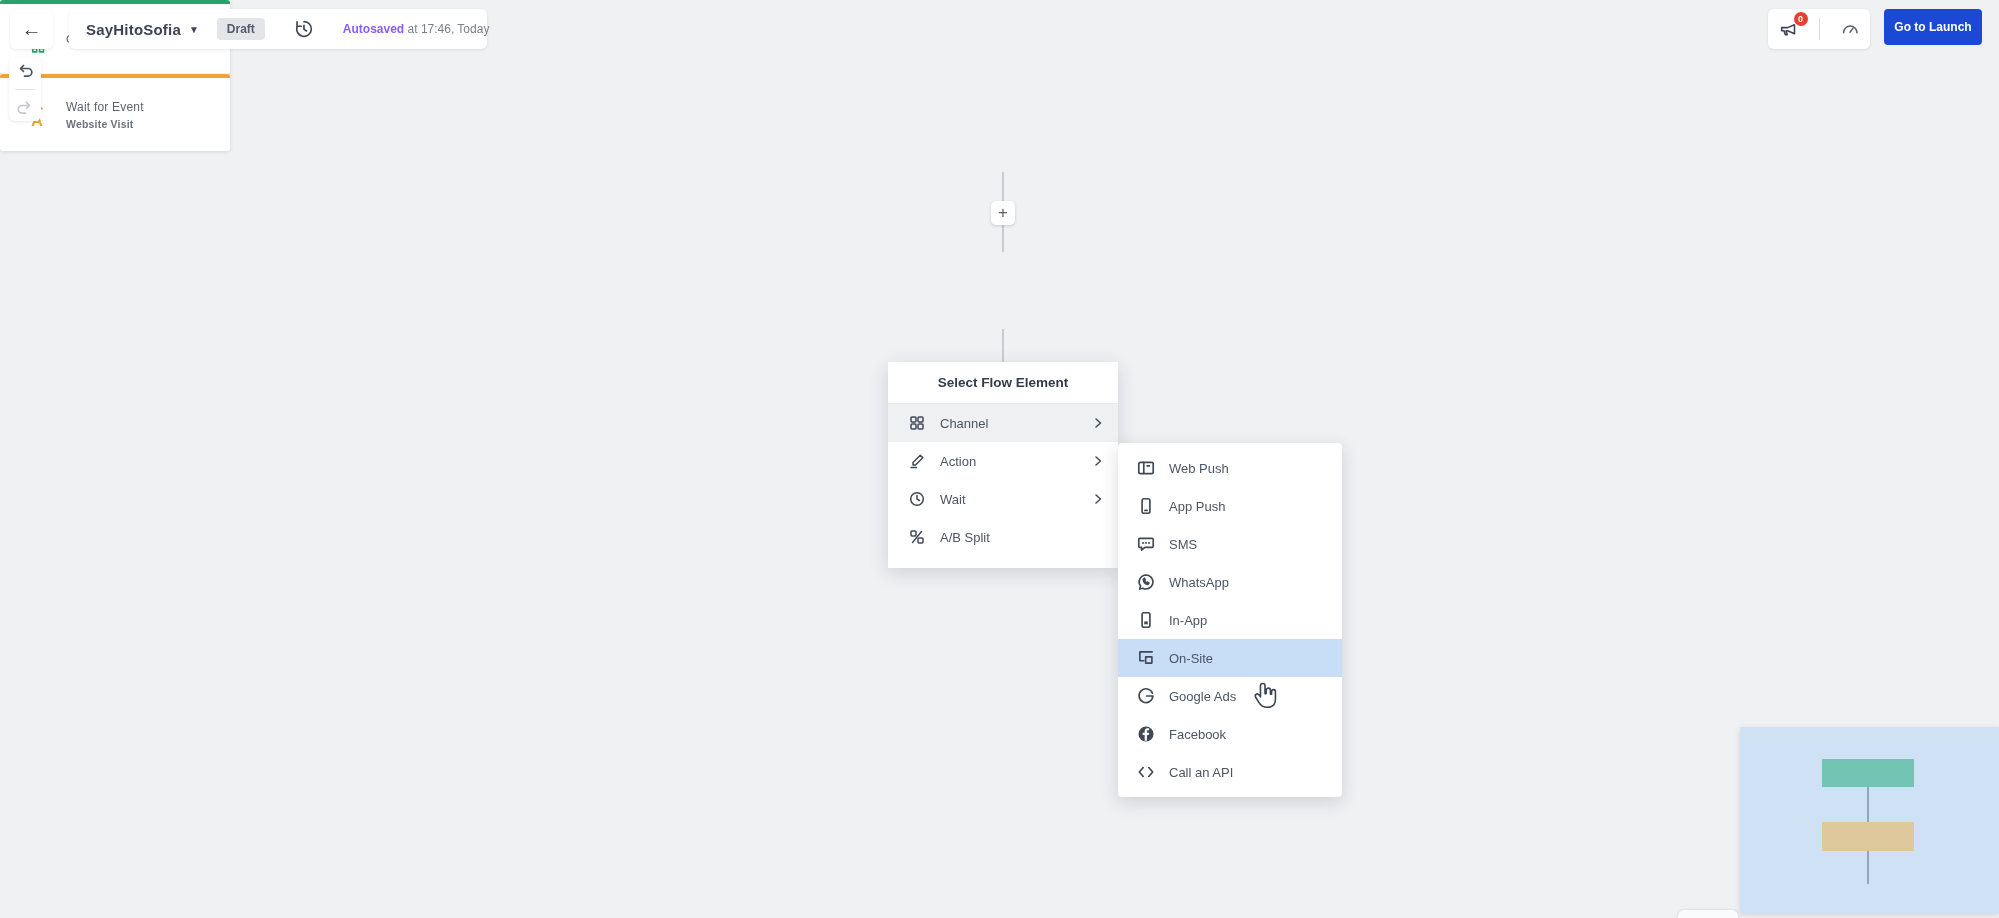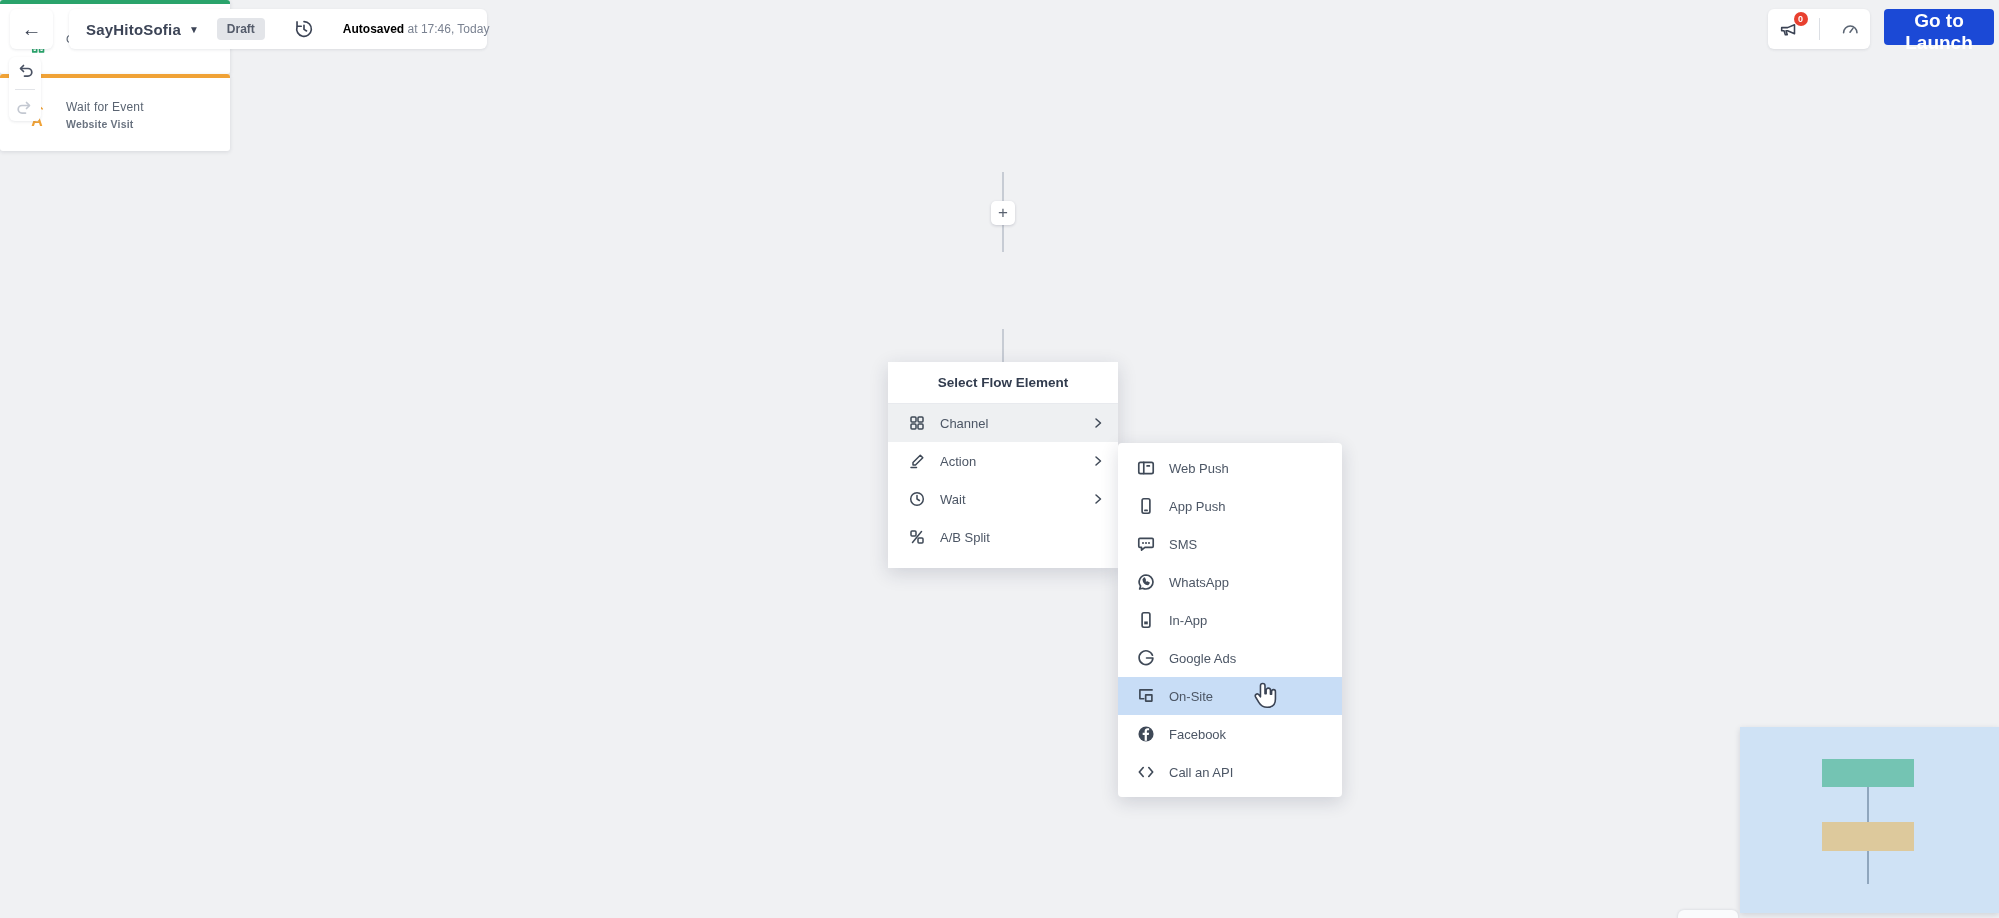--- a/index.html
+++ b/index.html
@@ -12,24 +12,24 @@
   .card{background:#fff;border-radius:6px;box-shadow:0 1px 3px rgba(25,35,60,.10);position:absolute;}
 
   
   .back-btn{left:10px;top:9px;width:43px;height:40px;display:flex;align-items:center;justify-content:center;cursor:pointer;font-size:20px;color:#3b4354;}
   .title-card{left:69px;top:9px;width:418px;height:40px;display:flex;align-items:center;padding:0;}
   .flow-name{font-size:15px;font-weight:700;color:#3c4456;margin-left:17px;letter-spacing:.2px;}
   .caret{font-size:10px;color:#3c4456;margin-left:8px;}
   .draft-badge{margin-left:18px;background:#e3e5e9;color:#555c6b;font-size:12px;font-weight:600;border-radius:4px;padding:4px 10px;}
   .vdiv{width:1px;height:22px;background:#dcdfe4;margin:0 14px;}
   .autosave{font-size:12px;color:#7a8291;white-space:nowrap;}
-  .autosave b{color:#000000;}
+  .autosave b{color:#8b5cf6;}
   .right-icons{left:1768px;top:9px;width:102px;height:40px;display:flex;align-items:center;justify-content:space-around;}
   .badge{position:absolute;top:-6px;right:-8px;background:#e8402f;color:#fff;border-radius:50%;width:14px;height:14px;font-size:9px;font-weight:700;display:flex;align-items:center;justify-content:center;}
-  .launch-btn{left:1884px;top:9px;width:110px;height:36px;background:#1b49d6;border:none;border-radius:4px;color:#fff;font-weight:700;font-size:19px;font-family:"Liberation Sans",sans-serif;cursor:pointer;position:absolute;}
+  .launch-btn{left:1884px;top:9px;width:98px;height:36px;background:#1b49d6;border:none;border-radius:4px;color:#fff;font-weight:700;font-size:12px;font-family:"Liberation Sans",sans-serif;cursor:pointer;position:absolute;}
   .undo-card{left:9px;top:57px;width:32px;height:64px;display:flex;flex-direction:column;align-items:center;justify-content:space-around;}
   .hdiv{width:20px;height:1px;background:#e2e4e8;}
 
   
   .node{left:888px;width:230px;background:#fff;border-radius:3px;box-shadow:0 1px 4px rgba(25,35,60,.12);cursor:pointer;}
   .node-top{height:4px;border-radius:3px 3px 0 0;}
   .node1{top:98px;height:74px;}
   .node2{top:252px;height:77px;}
   .node-body{display:flex;align-items:center;height:calc(100% - 4px);padding:0 14px 0 20px;}
   .node-title{font-size:11.5px;color:#5a6472;letter-spacing:.2px;}
@@ -250,33 +250,33 @@
   </div>
 
   <div class="sub-row">
     <svg width="20" height="20" viewBox="0 0 18 18">
       <rect class="ic" x="5.5" y="2.5" width="7" height="13" rx="1.5"></rect>
       <rect x="7.4" y="10.3" width="3.2" height="2.6" fill="#3f4957"></rect>
     </svg>
     <span>In-App</span>
   </div>
 
-  <div class="sub-row">
-    <svg width="20" height="20" viewBox="0 0 18 18">
-      <path class="ic" stroke-width="2" d="M14.8 6.5a6.2 6.2 0 1 0 .4 2.5H9.5"></path>
-    </svg>
-    <span>Google Ads</span>
-  </div>
-
   <div class="sub-row hl">
     <svg width="20" height="20" viewBox="0 0 18 18">
       <path class="ic" stroke-width="1.7" d="M14.5 3.5H3.5v8h3.5"></path>
       <rect class="ic" stroke-width="1.7" x="8.7" y="8" width="5.6" height="5.6"></rect>
     </svg>
     <span>On-Site</span>
+  </div>
+
+  <div class="sub-row">
+    <svg width="20" height="20" viewBox="0 0 18 18">
+      <path class="ic" stroke-width="2" d="M14.8 6.5a6.2 6.2 0 1 0 .4 2.5H9.5"></path>
+    </svg>
+    <span>Google Ads</span>
   </div>
 
   <div class="sub-row">
     <svg width="20" height="20" viewBox="0 0 18 18">
       <circle cx="9" cy="9" r="6.8" fill="#3f4957"></circle>
       <path d="M9.8 15V9.8h1.7l.3-2H9.8V6.6c0-.6.2-1 1-1h1V3.9c-.2 0-.8-.1-1.5-.1-1.5 0-2.5.9-2.5 2.6v1.4H6v2h1.8V15z" fill="#fff"></path>
     </svg>
     <span>Facebook</span>
   </div>
 

